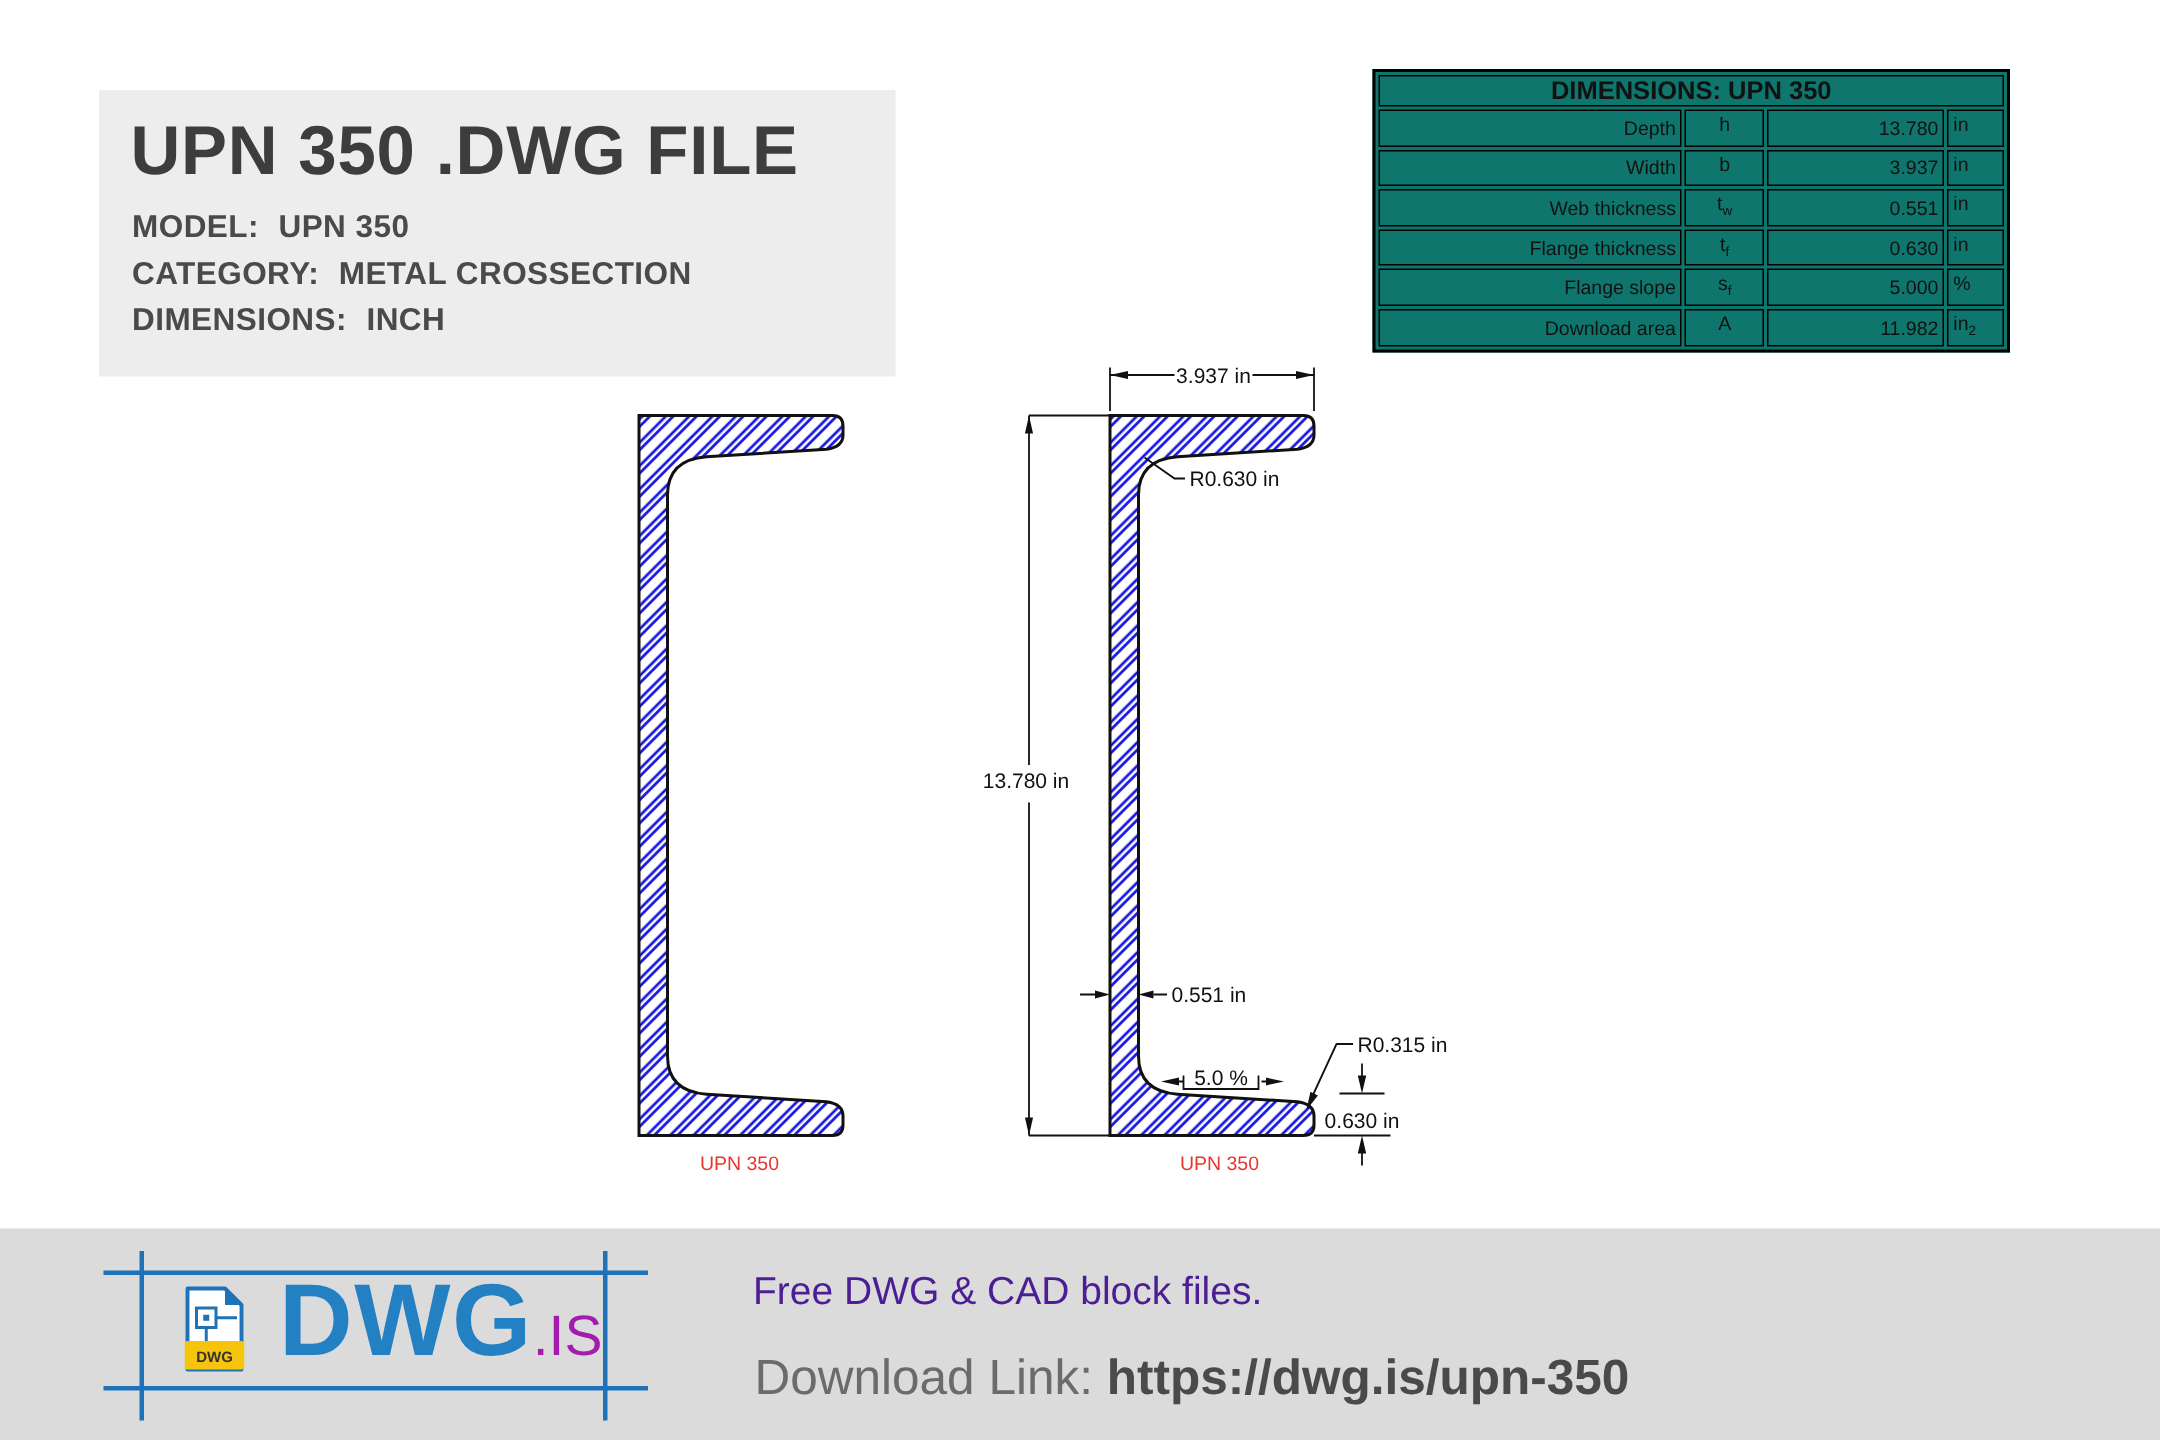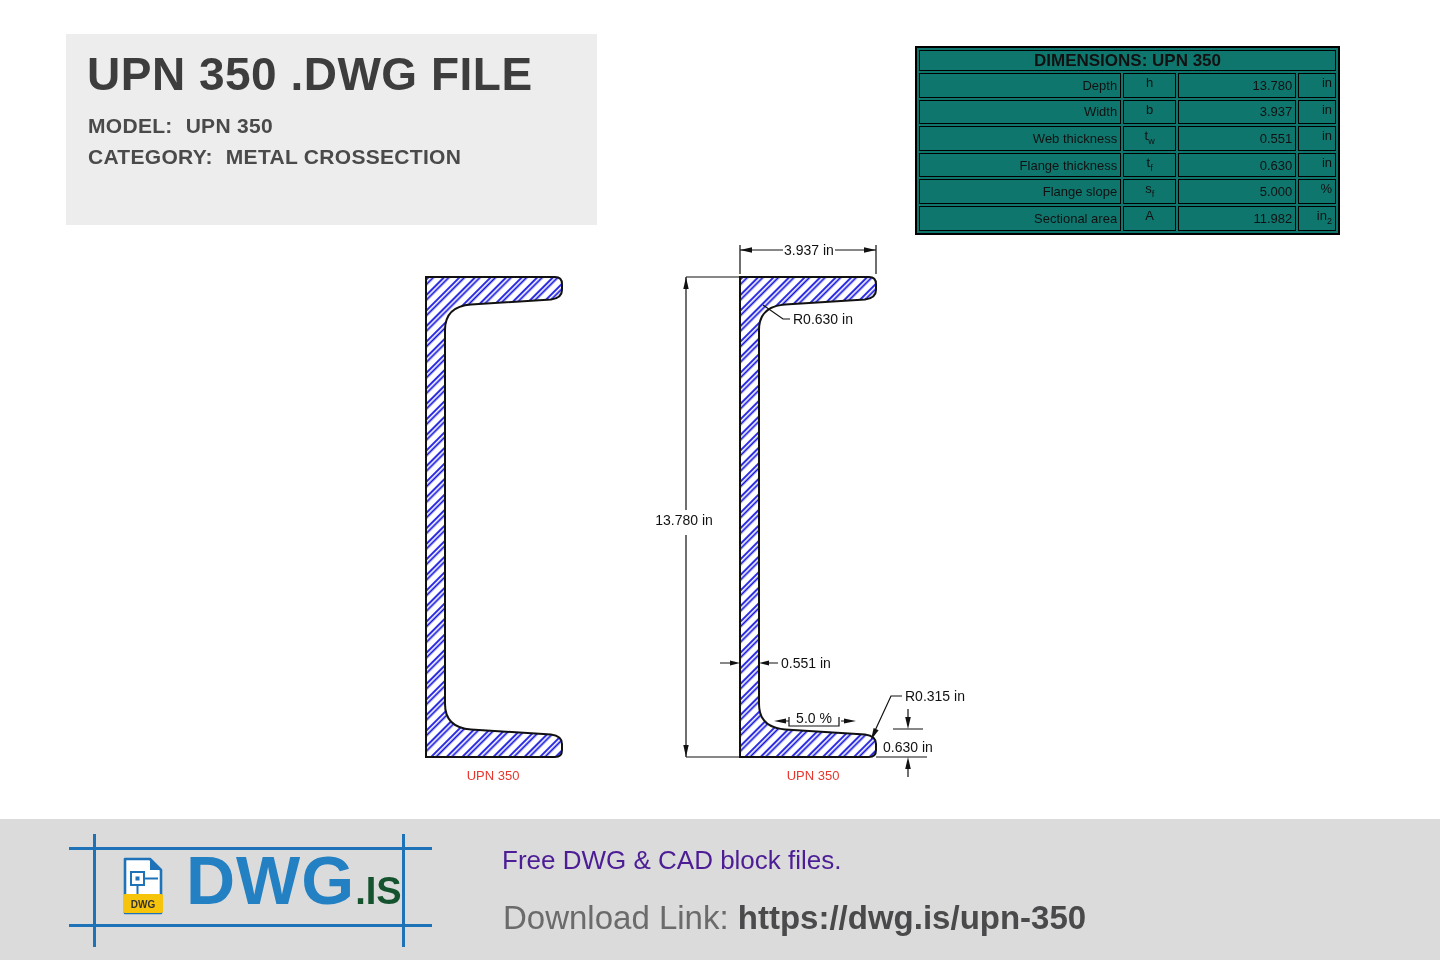--- a/index.html
+++ b/index.html
@@ -1,71 +1,74 @@
 <!DOCTYPE html>
 <html><head>
 <meta charset="utf-8">
 <style>
   html,body{margin:0;padding:0;background:#ffffff;}
   .page{position:relative;width:1440px;height:960px;background:#ffffff;overflow:hidden;
         font-family:"Liberation Sans",sans-serif;}
   .abs{position:absolute;}
 
   
-  .header-card{position:absolute;left:66px;top:34px;width:531px;height:191px;background:#ededed;}
+  .header-card{position:absolute;left:66px;top:60px;width:531px;height:191px;background:#ededed;}
   .header-card h1{margin:14px 0 0 21px;font-size:46px;line-height:52px;font-weight:bold;
                   color:#3d3d3d;letter-spacing:0.5px;}
   .meta{margin:10px 0 0 22px;}
   .meta-line{font-size:21px;line-height:31px;color:#4a4a4a;font-weight:bold;letter-spacing:0.3px;}
   .meta-line .meta-value{margin-left:13px;}
 
   
   .dims-table{position:absolute;left:915px;top:46px;width:425px;border:2px solid #000;
               background:#0f766e;border-collapse:separate;border-spacing:2px;}
   .dims-table td{border:1px solid #000;font-size:13px;line-height:15px;padding:1px 3px;color:#111;}
   .dims-table .t-title{font-size:17px;font-weight:bold;text-align:center;padding:2px;}
   .dims-table .c-name{width:206px;text-align:right;}
   .dims-table .c-sym{width:48px;text-align:center;}
   .dims-table .c-val{width:116px;text-align:right;}
-  .dims-table .c-unit{width:31px;text-align:right;}
+  .dims-table .c-unit{width:31px;text-align:left;}
   .dims-table sub{font-size:9px;}
 
   
   svg text{font-family:"Liberation Sans",sans-serif;font-size:14px;fill:#111;}
   .section{stroke:#111;stroke-width:2;}
   .dim path{stroke:#111;stroke-width:1.2;fill:none;}
   .dim polygon{fill:#111;stroke:none;}
   .dwg-label{position:absolute;width:140px;text-align:center;font-size:13px;color:#e8362d;}
 
   
   .footer{position:absolute;left:0;top:819px;width:1440px;height:141px;background:#dbdbdb;}
   .blue-line{position:absolute;background:#1e73b8;}
   .hline{height:3px;width:363px;left:69px;}
   .vline{width:3px;height:113px;top:15px;}
   .wordmark{position:absolute;left:186px;top:22px;white-space:nowrap;}
   .wm-dwg{font-size:68px;font-weight:bold;color:#2380c3;letter-spacing:1px;}
-  .wm-is{font-size:38px;font-weight:bold;color:#14532d;}
+  .wm-is{font-size:38px;font-weight:normal;color:#a21caf;}
   .tagline{position:absolute;left:502px;top:26px;font-size:26px;color:#4c1d95;}
   .dl-line{position:absolute;left:503px;top:80px;font-size:33px;color:#6b6b6b;}
   .dl-url{font-weight:bold;color:#4a4a4c;text-decoration:none;}
 </style>
 </head>
 <body>
 
 <div class="page">
 
   <div class="header-card">
     <h1>UPN 350 .DWG FILE</h1>
     <div class="meta">
       <div class="meta-line">
         <span>MODEL:</span><span class="meta-value">UPN 350</span>
       </div>
       <div class="meta-line">
         <span>CATEGORY:</span><span class="meta-value">METAL CROSSECTION</span>
       </div>
+      <div class="meta-line">
+        <span>DIMENSIONS:</span><span class="meta-value">INCH</span>
+      </div>
     </div>
   </div>
 
   <table class="dims-table">
     <tbody>
         <tr>
           <td class="t-title" colspan="4">DIMENSIONS: UPN 350</td>
         </tr>
     <tr>
       <td class="c-name">Depth</td>
@@ -91,21 +94,21 @@
       <td class="c-val">0.630</td>
       <td class="c-unit"><span>in</span><sub></sub></td>
     </tr>
     <tr>
       <td class="c-name">Flange slope</td>
       <td class="c-sym"><span>s</span><sub>f</sub></td>
       <td class="c-val">5.000</td>
       <td class="c-unit"><span>%</span><sub></sub></td>
     </tr>
     <tr>
-      <td class="c-name">Sectional area</td>
+      <td class="c-name">Download area</td>
       <td class="c-sym"><span>A</span><sub></sub></td>
       <td class="c-val">11.982</td>
       <td class="c-unit"><span>in</span><sub>2</sub></td>
     </tr>
   </tbody>
     </table>
 
   <svg class="abs" style="left:424px;top:275px" width="142" height="486" viewBox="-2 -2 142 486">
     <defs>
       <pattern id="hatchA" patternUnits="userSpaceOnUse" width="11" height="11" patternTransform="rotate(-45)">

